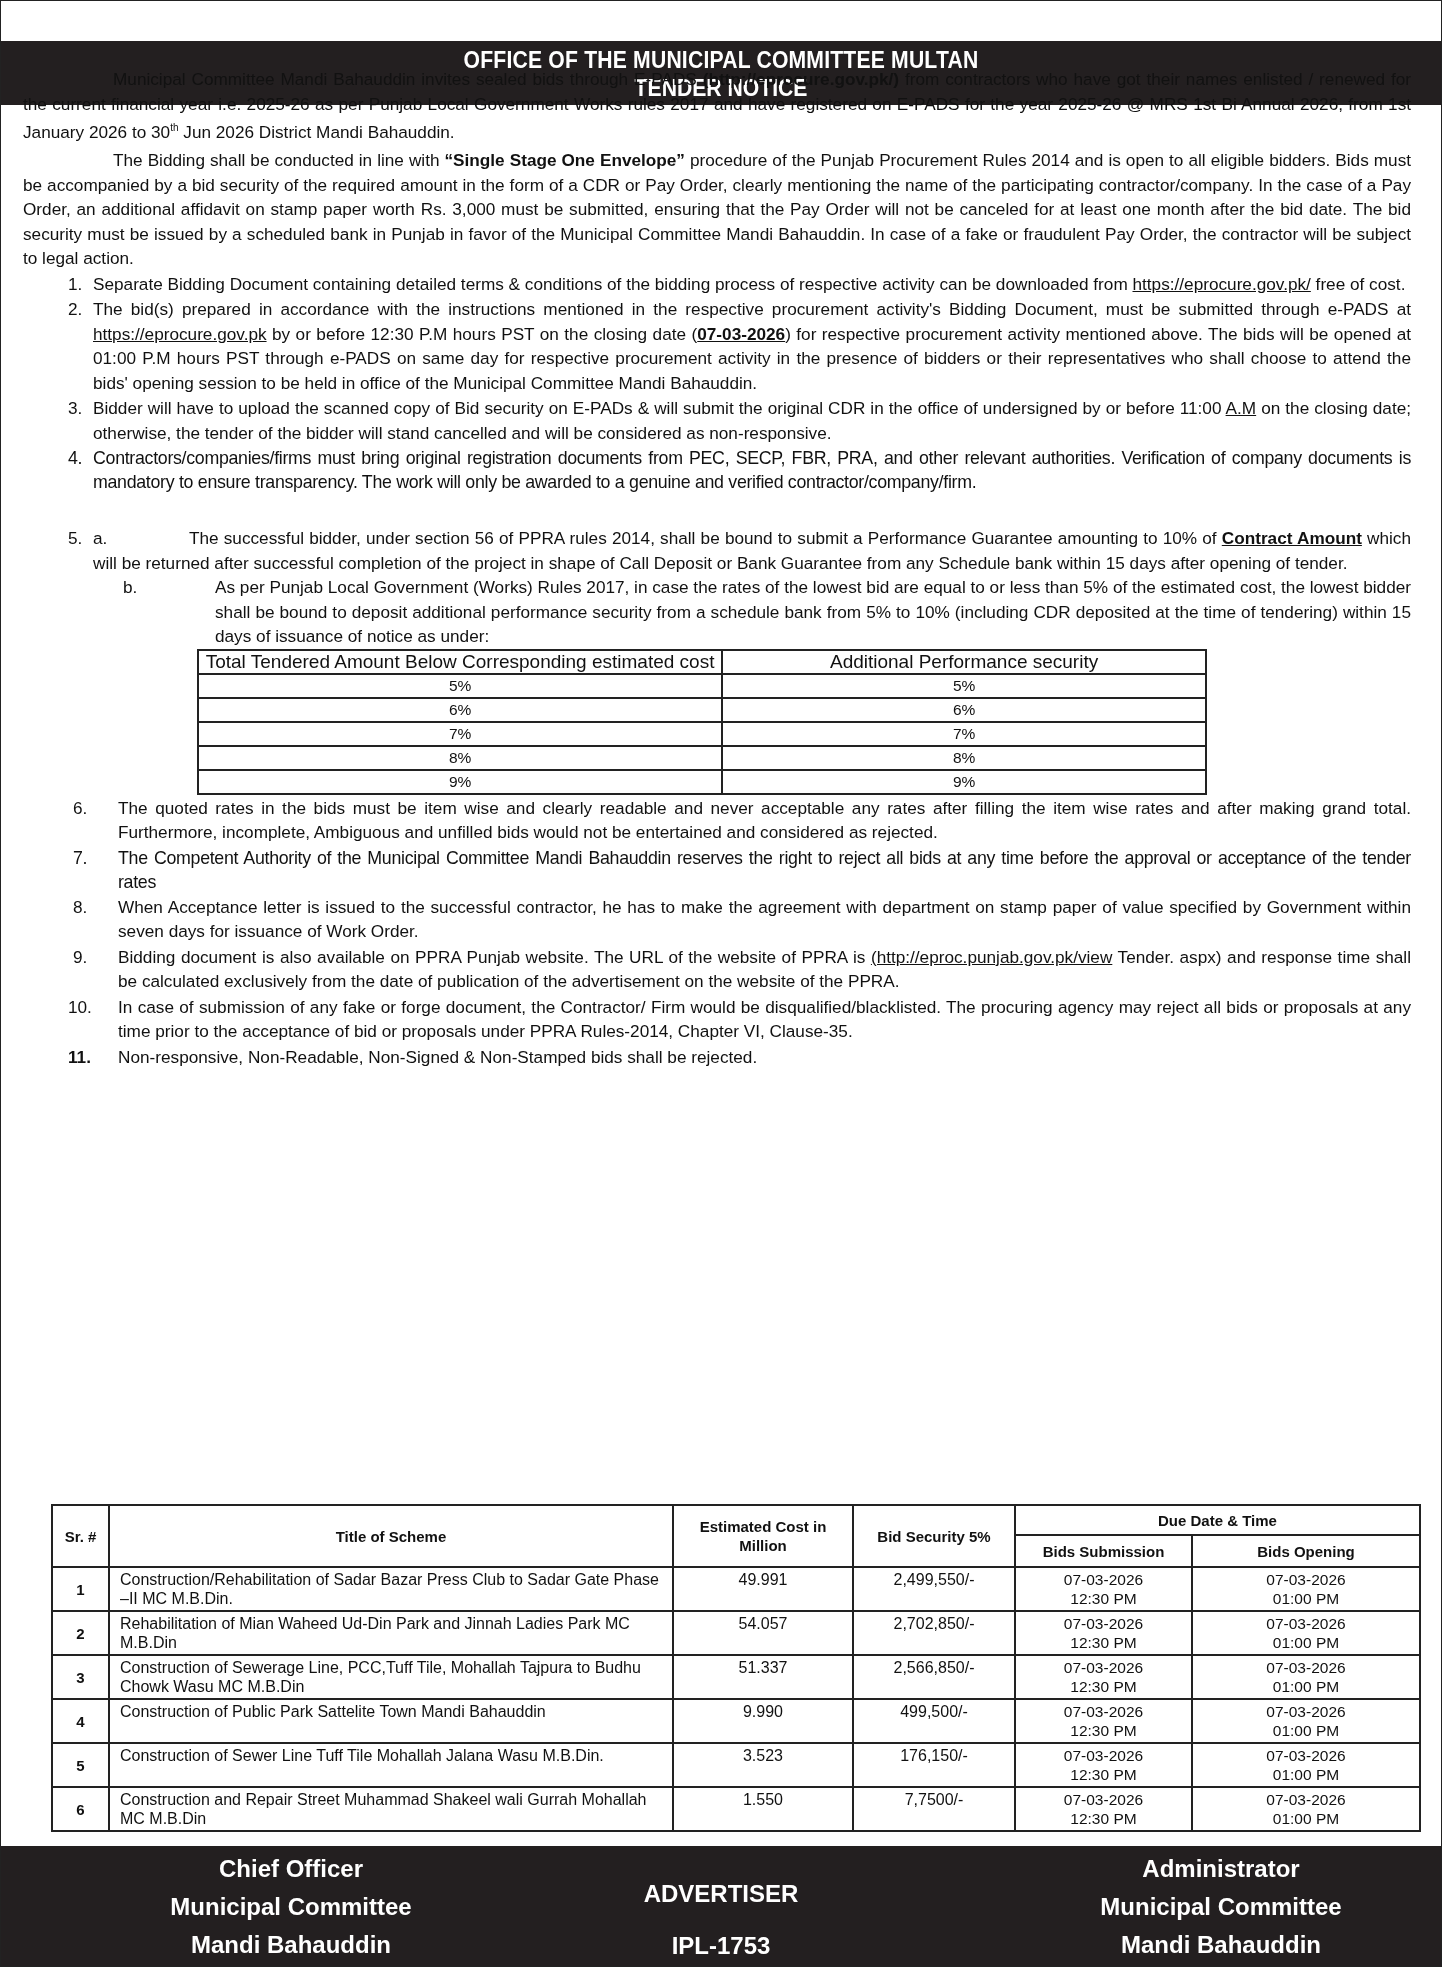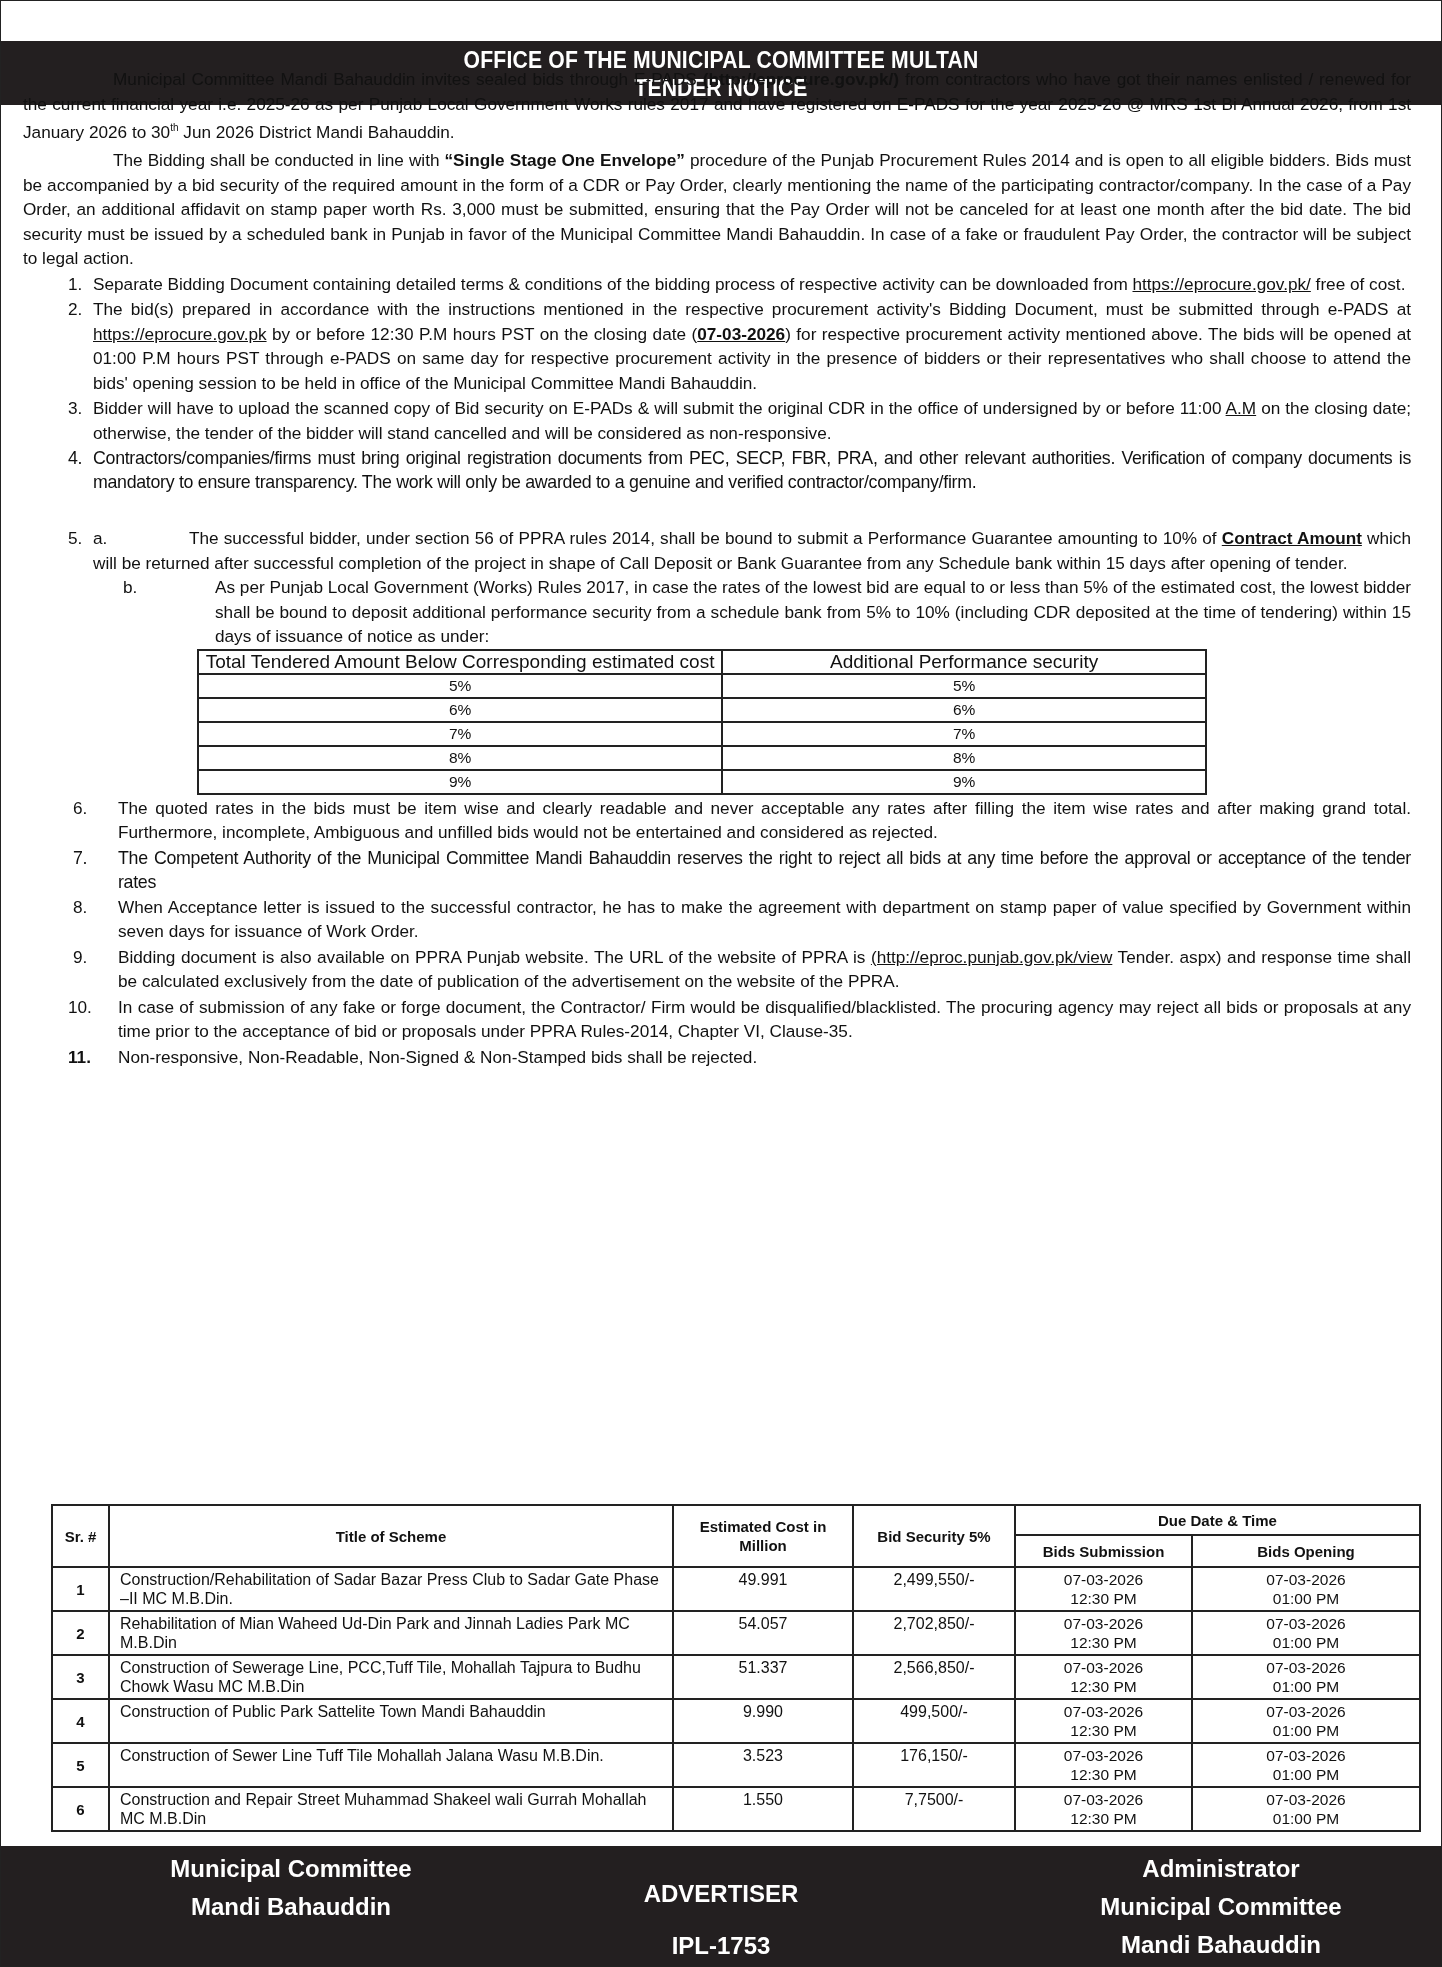--- a/index.html
+++ b/index.html
@@ -243,20 +243,21 @@
         <td class="dt">
             <div>07-03-2026</div>
             <div>01:00 PM</div>
           </td>
       </tr>
     </tbody>
   </table>
 
   <div class="footer">
     <div class="fcol left">
+      <div>Chief Officer</div>
       <div>Municipal Committee</div>
       <div>Mandi Bahauddin</div>
     </div>
     <div class="fcol mid">
       <div>ADVERTISER</div>
       <div>IPL-1753</div>
     </div>
     <div class="fcol right">
       <div>Administrator</div>
       <div>Municipal Committee</div>

